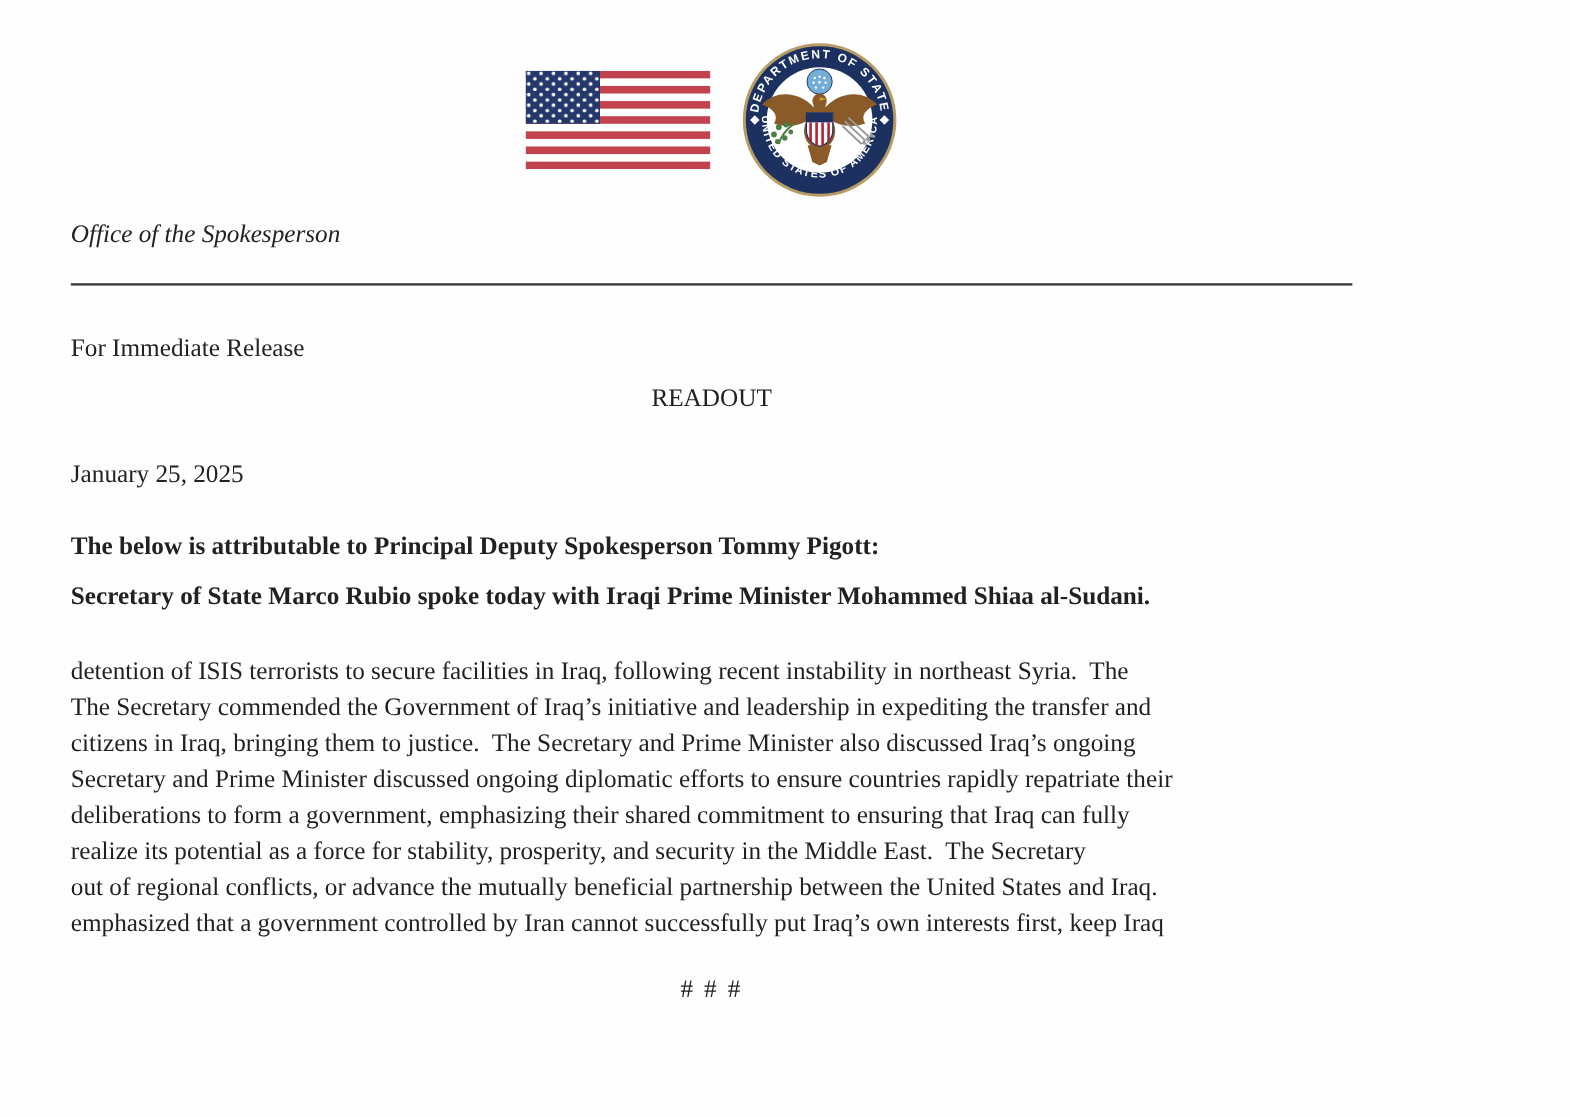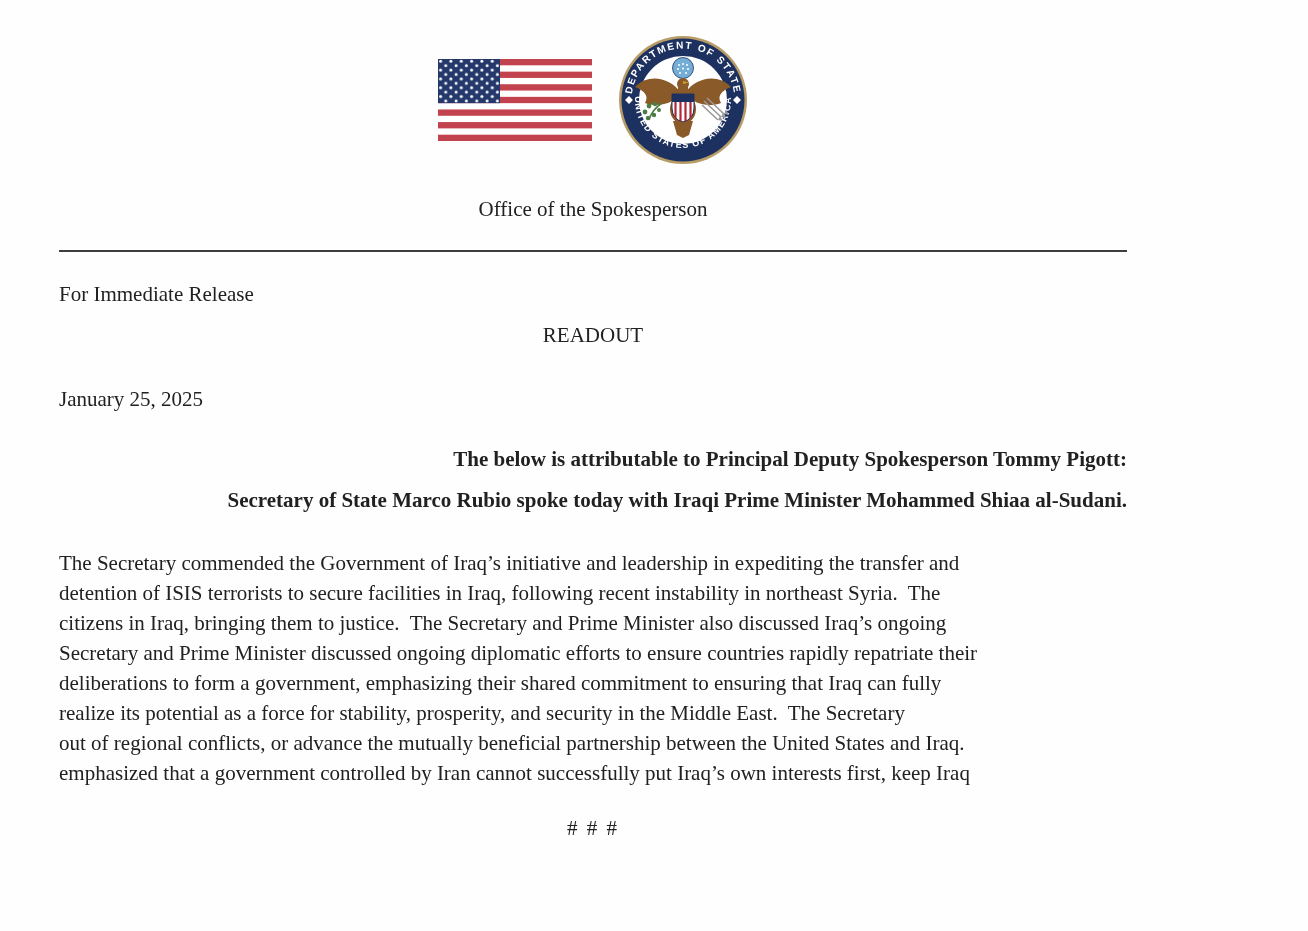--- a/index.html
+++ b/index.html
@@ -21,40 +21,40 @@
     line-height: 25px;
   }
   .header-images {
     display: flex;
     justify-content: center;
     align-items: center;
     gap: 26px;
     height: 130px;
   }
   .office-line {
-    margin-top: 32px;
-    text-align: center;
+    margin-top: 18px;
+    font-style: italic;
   }
   .rule {
     margin-top: 28px;
     border: 0;
     border-top: 2px solid #3e3e3e;
     height: 0;
   }
-  .release-line { margin-top: 30px; }
+  .release-line { margin-top: 40px; }
   .doc-type {
     margin-top: 16px;
     text-align: center;
   }
   .date-line { margin-top: 39px; }
   .headline {
     margin-top: 35px;
     text-align: center;
   }
-  .emph { font-weight: 600; text-align: right; }
+  .emph { font-weight: 600; }
   .attribution { margin-top: 35px; }
   .lead { margin-top: 16px; }
   .body-paragraph { margin-top: 35px; }
   .body-paragraph .body-line {
     line-height: 30px;
     white-space: pre;
   }
   .end-mark {
     margin-top: 28px;
     text-align: center;
@@ -175,22 +175,22 @@
   <div class="doc-type">READOUT</div>
 
   <div class="date-line">January 25, 2025</div>
 
 
   <div class="attribution emph">The below is attributable to Principal Deputy Spokesperson Tommy Pigott:</div>
 
   <div class="lead emph">Secretary of State Marco Rubio spoke today with Iraqi Prime Minister Mohammed Shiaa al-Sudani.</div>
 
   <div class="body-paragraph">
+    <div class="body-line">detention of ISIS terrorists to secure facilities in Iraq, following recent instability in northeast Syria.  The</div>
     <div class="body-line">The Secretary commended the Government of Iraq’s initiative and leadership in expediting the transfer and</div>
-    <div class="body-line">detention of ISIS terrorists to secure facilities in Iraq, following recent instability in northeast Syria.  The</div>
     <div class="body-line">citizens in Iraq, bringing them to justice.  The Secretary and Prime Minister also discussed Iraq’s ongoing</div>
     <div class="body-line">Secretary and Prime Minister discussed ongoing diplomatic efforts to ensure countries rapidly repatriate their</div>
     <div class="body-line">deliberations to form a government, emphasizing their shared commitment to ensuring that Iraq can fully</div>
     <div class="body-line">realize its potential as a force for stability, prosperity, and security in the Middle East.  The Secretary</div>
     <div class="body-line">out of regional conflicts, or advance the mutually beneficial partnership between the United States and Iraq.</div>
     <div class="body-line">emphasized that a government controlled by Iran cannot successfully put Iraq’s own interests first, keep Iraq</div>
   </div>
 
   <div class="end-mark"># # #</div>
 

